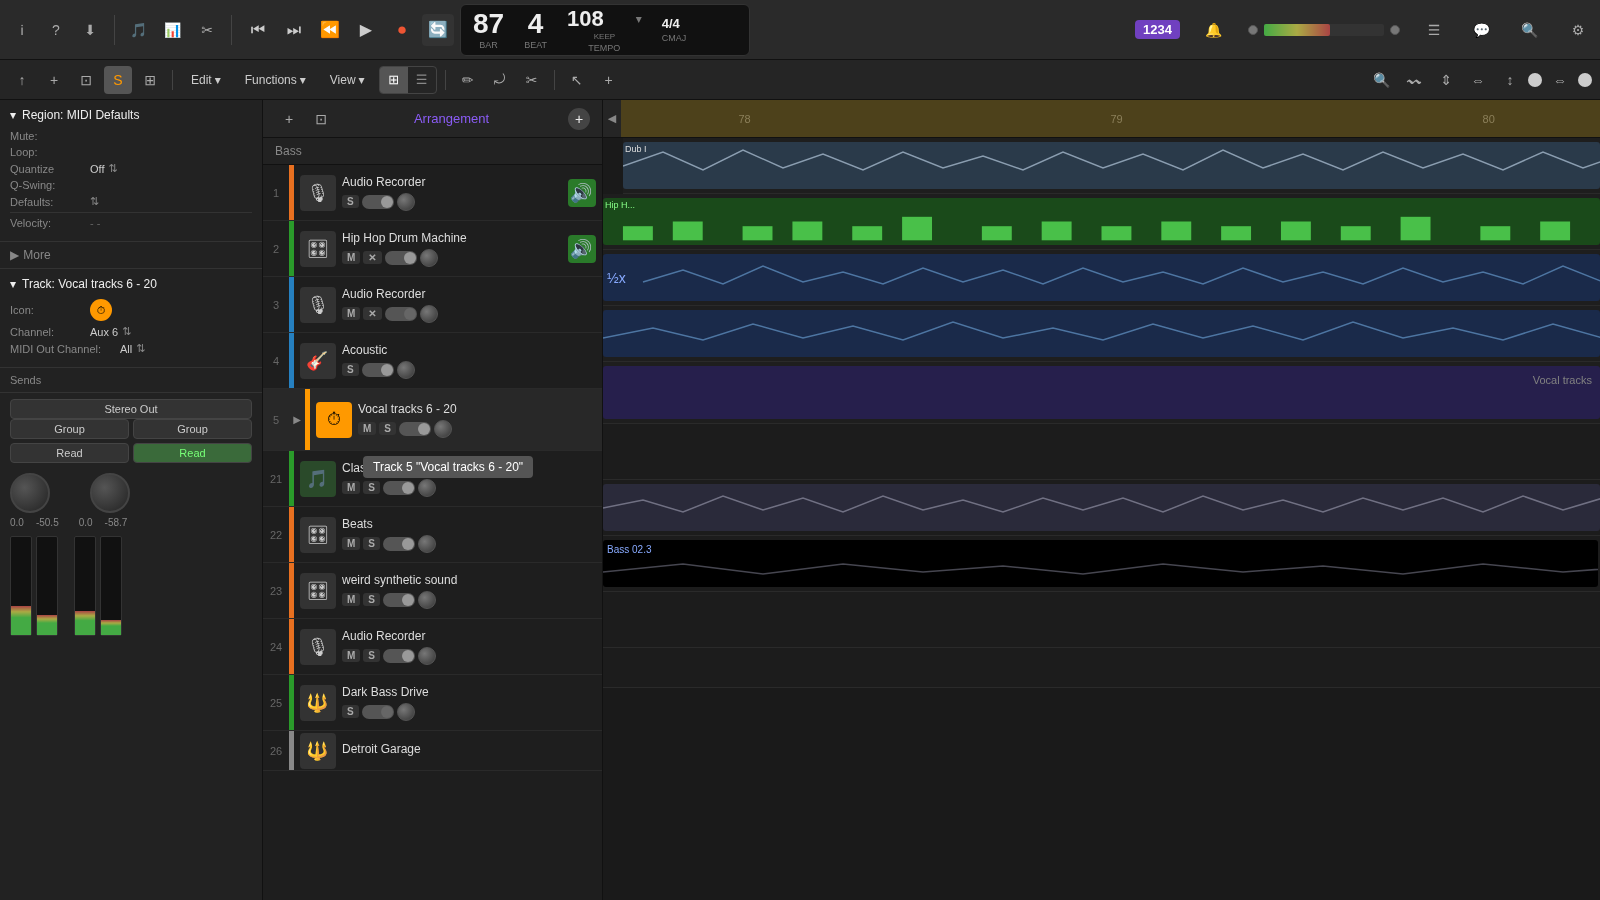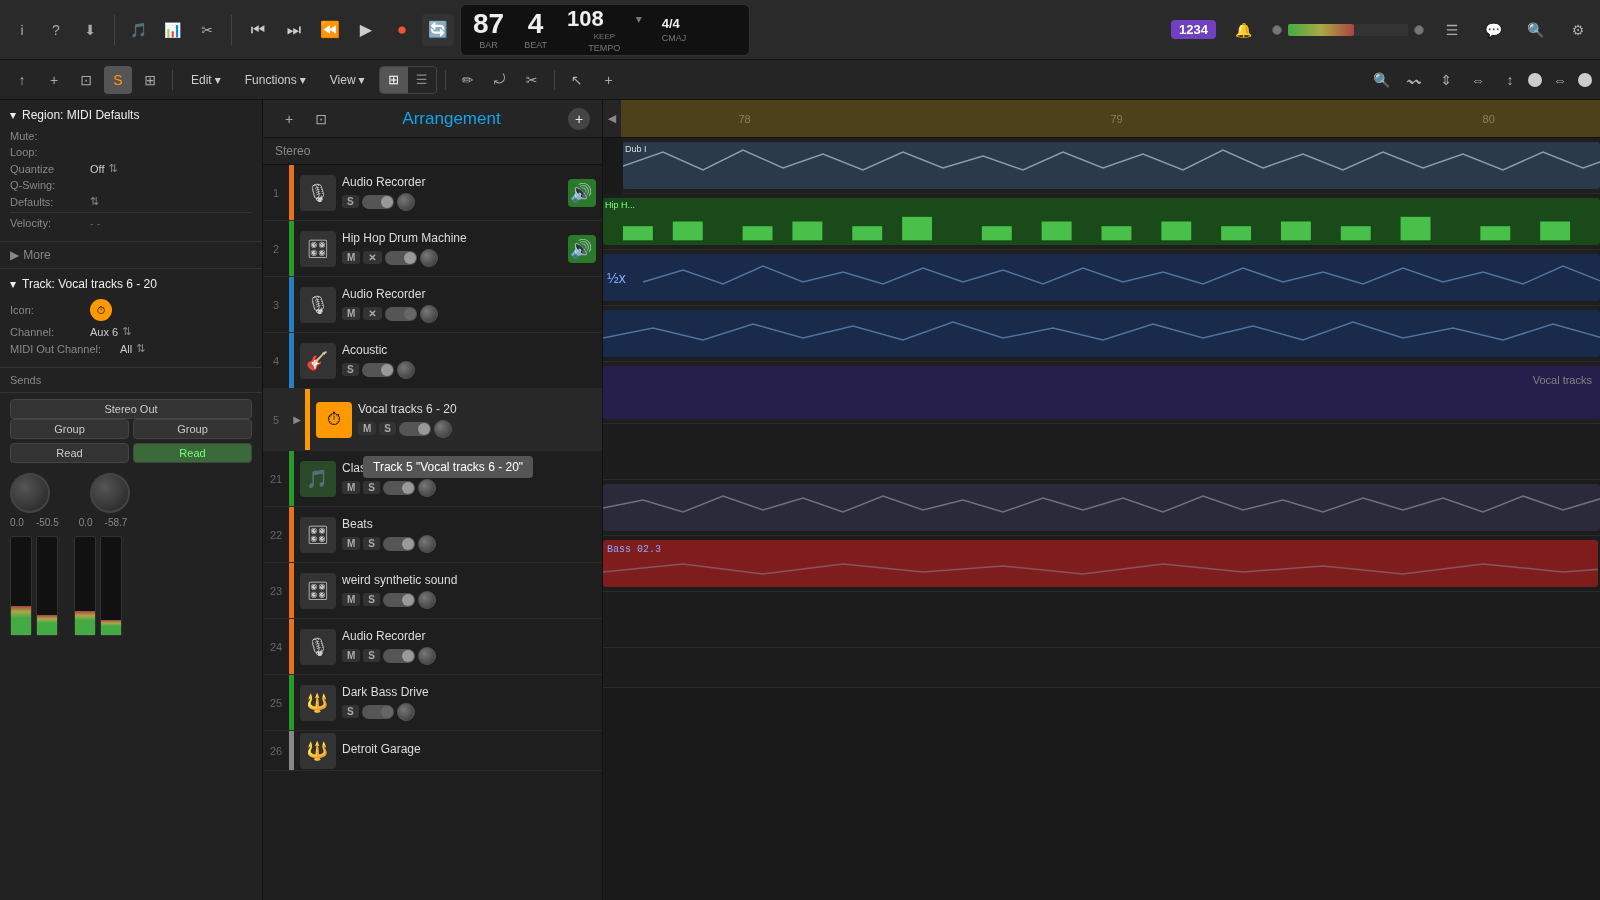--- a/index.html
+++ b/index.html
@@ -59,21 +59,21 @@
     .display-group { display: flex; flex-direction: column; align-items: center; }
     .display-value { font-size: 28px; font-weight: bold; color: #eee; line-height: 1; }
     .display-label { font-size: 9px; color: #777; text-transform: uppercase; margin-top: 2px; }
     .display-group-small { display: flex; flex-direction: column; }
     .display-value-small { font-size: 13px; font-weight: bold; color: #eee; }
     .display-keep { font-size: 8px; color: #777; text-transform: uppercase; }
     .display-tempo { display: flex; flex-direction: column; align-items: center; }
     .display-tempo-val { font-size: 22px; font-weight: bold; color: #eee; }
     .display-chevron { color: #777; font-size: 12px; margin-left: 4px; }
     .toolbar-right {
-      display: flex; align-items: center; gap: 14px; margin-left: auto;
+      display: flex; align-items: center; gap: 20px; margin-left: auto;
     }
     .badge-1234 {
       background: #7040c0;
       color: white;
       border-radius: 4px;
       padding: 2px 8px;
       font-size: 13px;
       font-weight: bold;
     }
     .level-meter {
@@ -274,21 +274,21 @@
       flex-shrink: 0;
       overflow: hidden;
     }
     .arrangement-header {
       display: flex; align-items: center; justify-content: space-between;
       background: #252525;
       padding: 8px 12px;
       border-bottom: 1px solid #111;
       height: 38px;
     }
-    .arrangement-title { font-size: 17px; font-weight: 500; color: #0ea5e9; }
+    .arrangement-title { font-size: 13px; font-weight: 500; color: #8b5cf6; }
     .add-track-btn {
       width: 22px; height: 22px;
       border-radius: 50%;
       background: #444;
       display: flex; align-items: center; justify-content: center;
       cursor: pointer;
       font-size: 14px; color: #eee;
     }
     .movie-header {
       padding: 6px 12px;
@@ -676,21 +676,21 @@
       <div style="display:flex;align-items:center;gap:6px;">
         <div class="track-list-toolbar" style="border:none;padding:0;background:transparent;">
           <div class="icon-btn">+</div>
           <div class="icon-btn">⊡</div>
         </div>
       </div>
       <div class="arrangement-title">Arrangement</div>
       <div class="add-track-btn">+</div>
     </div>
     <div class="movie-header">
-      <span>Stereo</span>
+      <span>Bass</span>
     </div>
 
     <div class="track-row" style="min-height:56px;">
       <div class="track-number">1</div>
       <div class="track-color-bar" style="background:#e87020;"></div>
       <div class="track-icon">🎙</div>
       <div class="track-info">
         <div class="track-name">Audio Recorder</div>
         <div class="track-controls">
           <button class="tc-btn">S</button>
@@ -950,21 +950,21 @@
       <div class="tl-track" style="height:56px;background:#1c1c1c;position:relative;border-bottom:1px solid #2a2a2a;">
         <div style="position:absolute;left:0;right:0;top:4px;bottom:4px;background:#2a2a3a;border-radius:3px;">
           <svg width="100%" height="100%" preserveAspectRatio="none">
             <polyline points="0,24 40,16 80,28 120,12 160,26 200,14 240,28 280,12 320,26 360,16 400,28 440,14 480,26 520,14 560,28 600,12 640,26 680,16 720,28 760,14 800,26 840,14 880,28 920,12 960,26 1000,14" fill="none" stroke="rgba(160,160,180,0.6)" stroke-width="1.5"></polyline>
           </svg>
         </div>
       </div>
 
 
       <div class="tl-track" style="height:56px;background:#1c1c1c;position:relative;border-bottom:1px solid #2a2a2a;">
-        <div style="position:absolute;left:0;right:2px;top:4px;bottom:4px;background:#7f1d1d;border-radius:3px;font-family:Liberation Mono, monospace;">
+        <div style="position:absolute;left:0;right:2px;top:4px;bottom:4px;background:#000000;border-radius:3px;">
           <div class="bass-label">Bass 02.3</div>
           <svg width="100%" height="100%" preserveAspectRatio="none" style="padding-top:14px;">
             <polyline points="0,18 80,10 160,20 240,10 320,18 400,12 480,20 560,10 640,18 720,12 800,20 880,10 960,18 1040,12" fill="none" stroke="rgba(140,140,160,0.5)" stroke-width="1.5"></polyline>
           </svg>
         </div>
       </div>
 
       <div class="tl-track" style="height:56px;background:#1c1c1c;position:relative;border-bottom:1px solid #2a2a2a;">
       </div>
 

